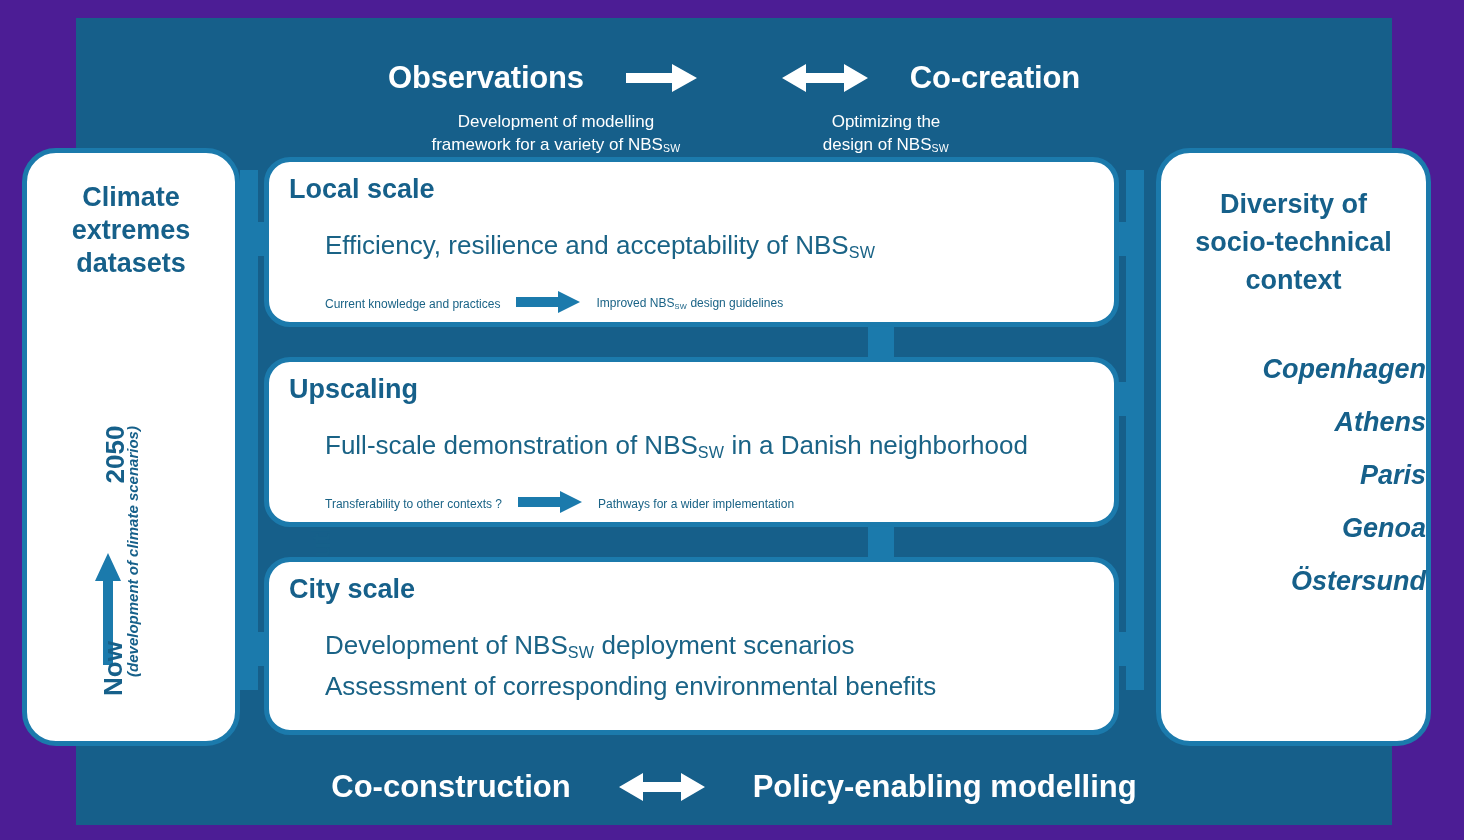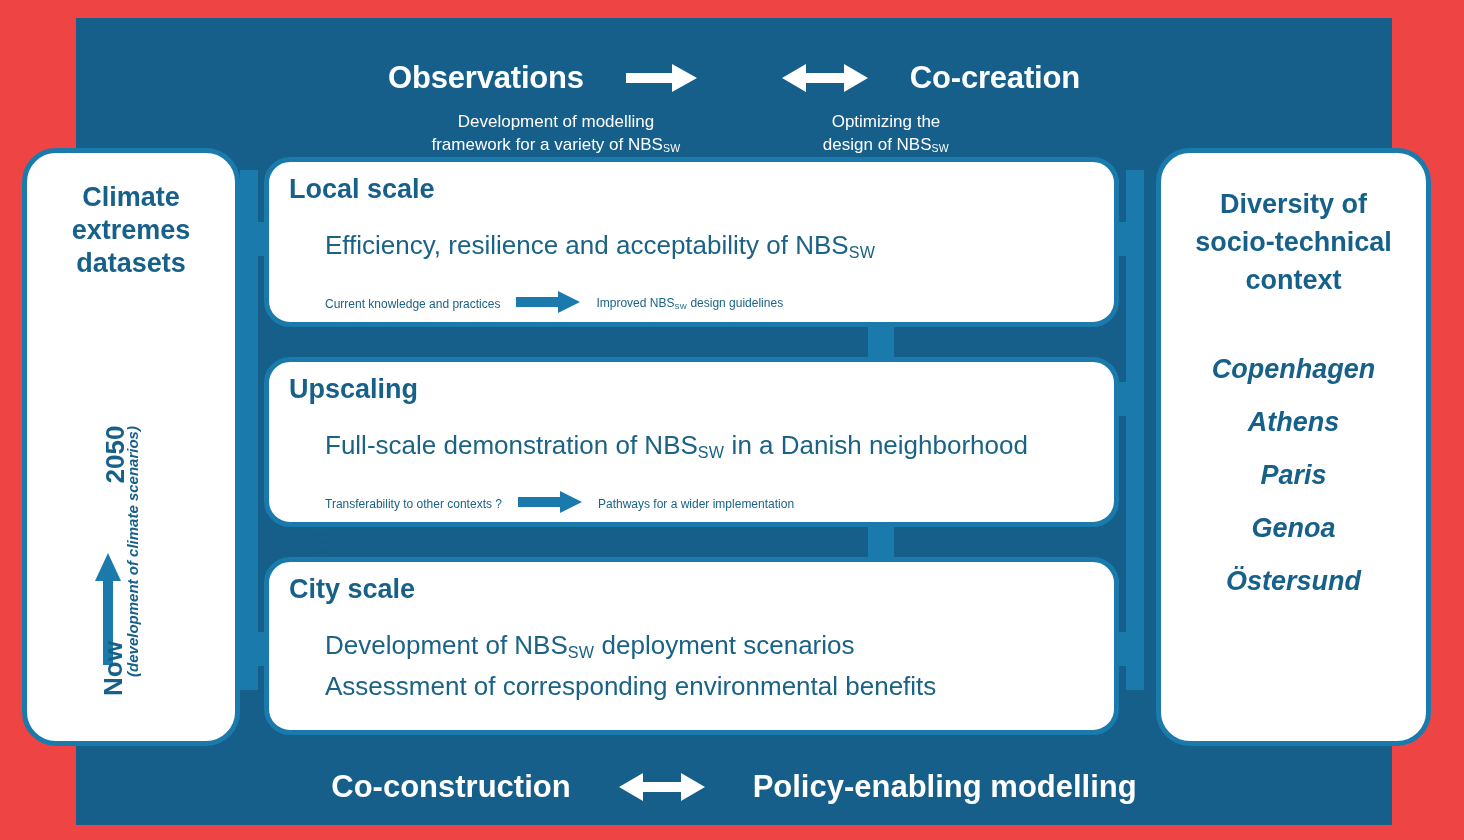--- a/index.html
+++ b/index.html
@@ -5,21 +5,21 @@
   html,body{margin:0;padding:0;background:#ffffff;}
   body{
     font-family:"Liberation Sans", sans-serif;
     -webkit-font-smoothing:antialiased;
   }
   #stage{
     position:relative;
     width:1464px;
     height:840px;
     overflow:hidden;
-    background:#ef4444;
+    background:#4c1d95;
   }
 
   
   .backdrop{
     position:absolute;
     left:76px; top:18px;
     width:1316px; height:807px;
     background:#165F8A;
   }
 
@@ -80,21 +80,21 @@
     font-weight:bold;
     color:#16608A;
     text-align:center;
     line-height:33px;
     padding-top:28px;
   }
   #right-panel .panel-title{ padding-top:32px; font-size:27px; line-height:38px;}
 
   .city-list{
     margin-top:44px;
-    text-align:center;
+    text-align:right;
   }
   .city-list .city{
     font-size:27px;
     font-weight:bold;
     font-style:italic;
     color:#16608A;
     line-height:53px;
     white-space:nowrap;
   }
 

